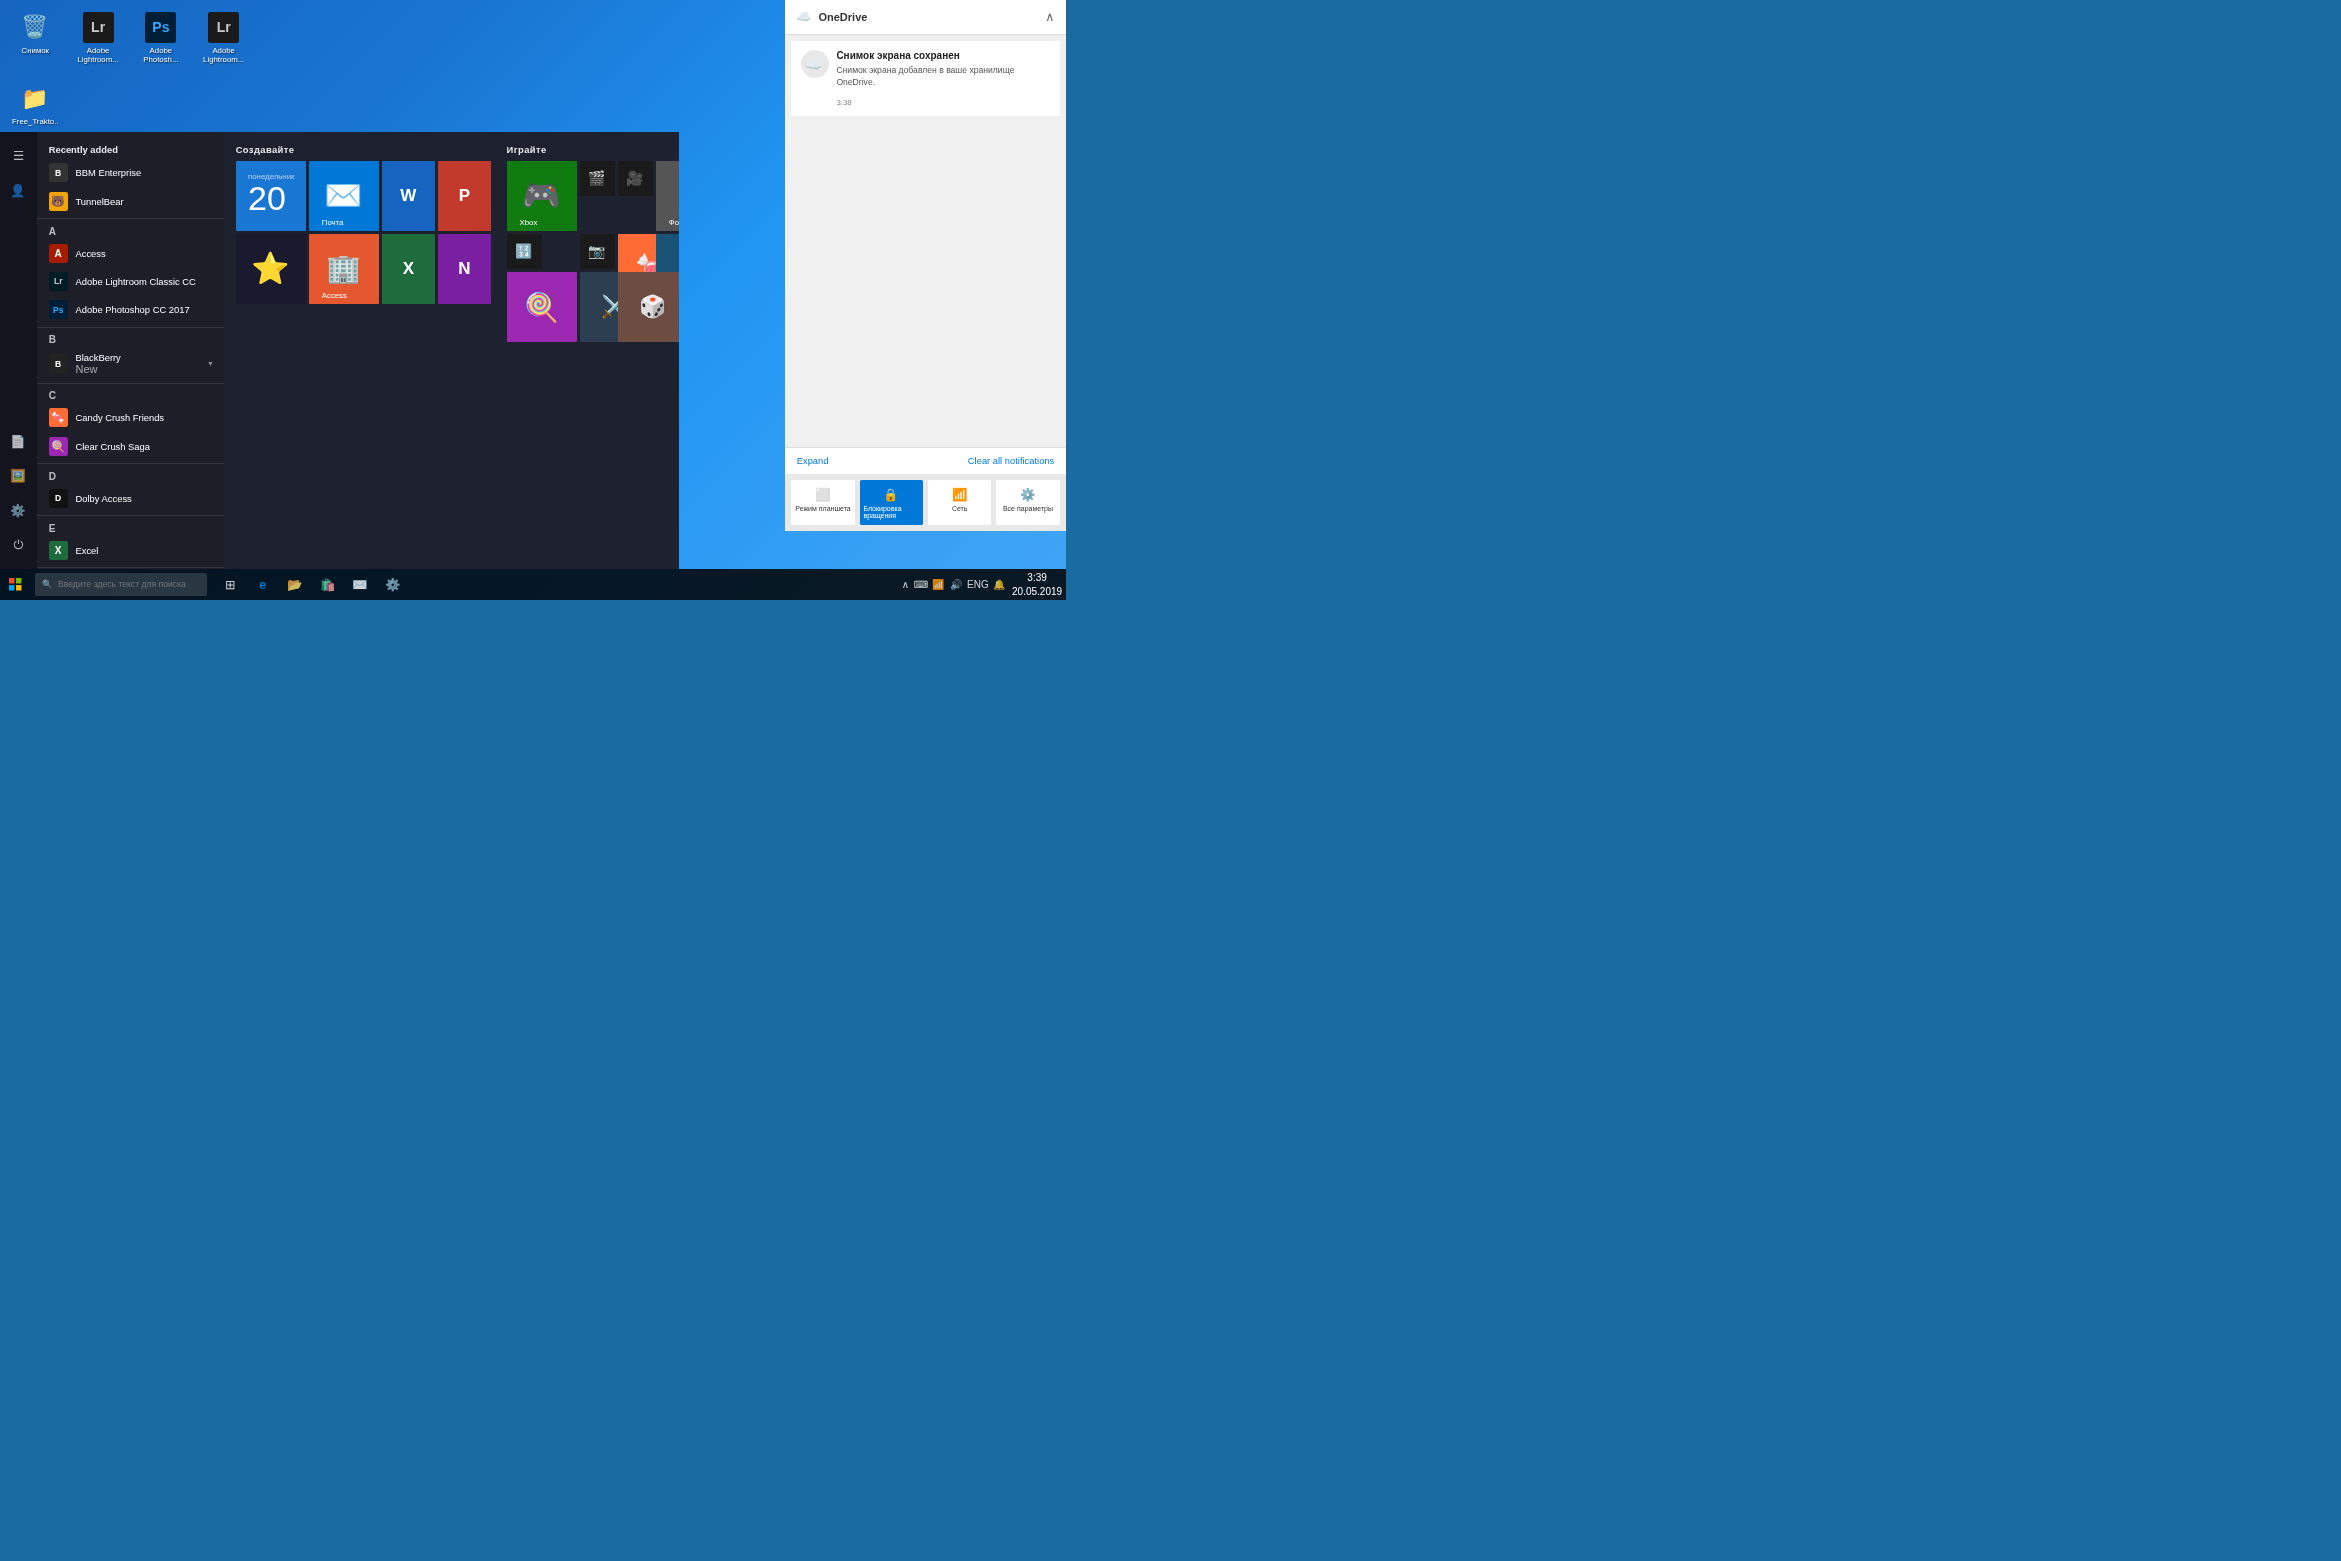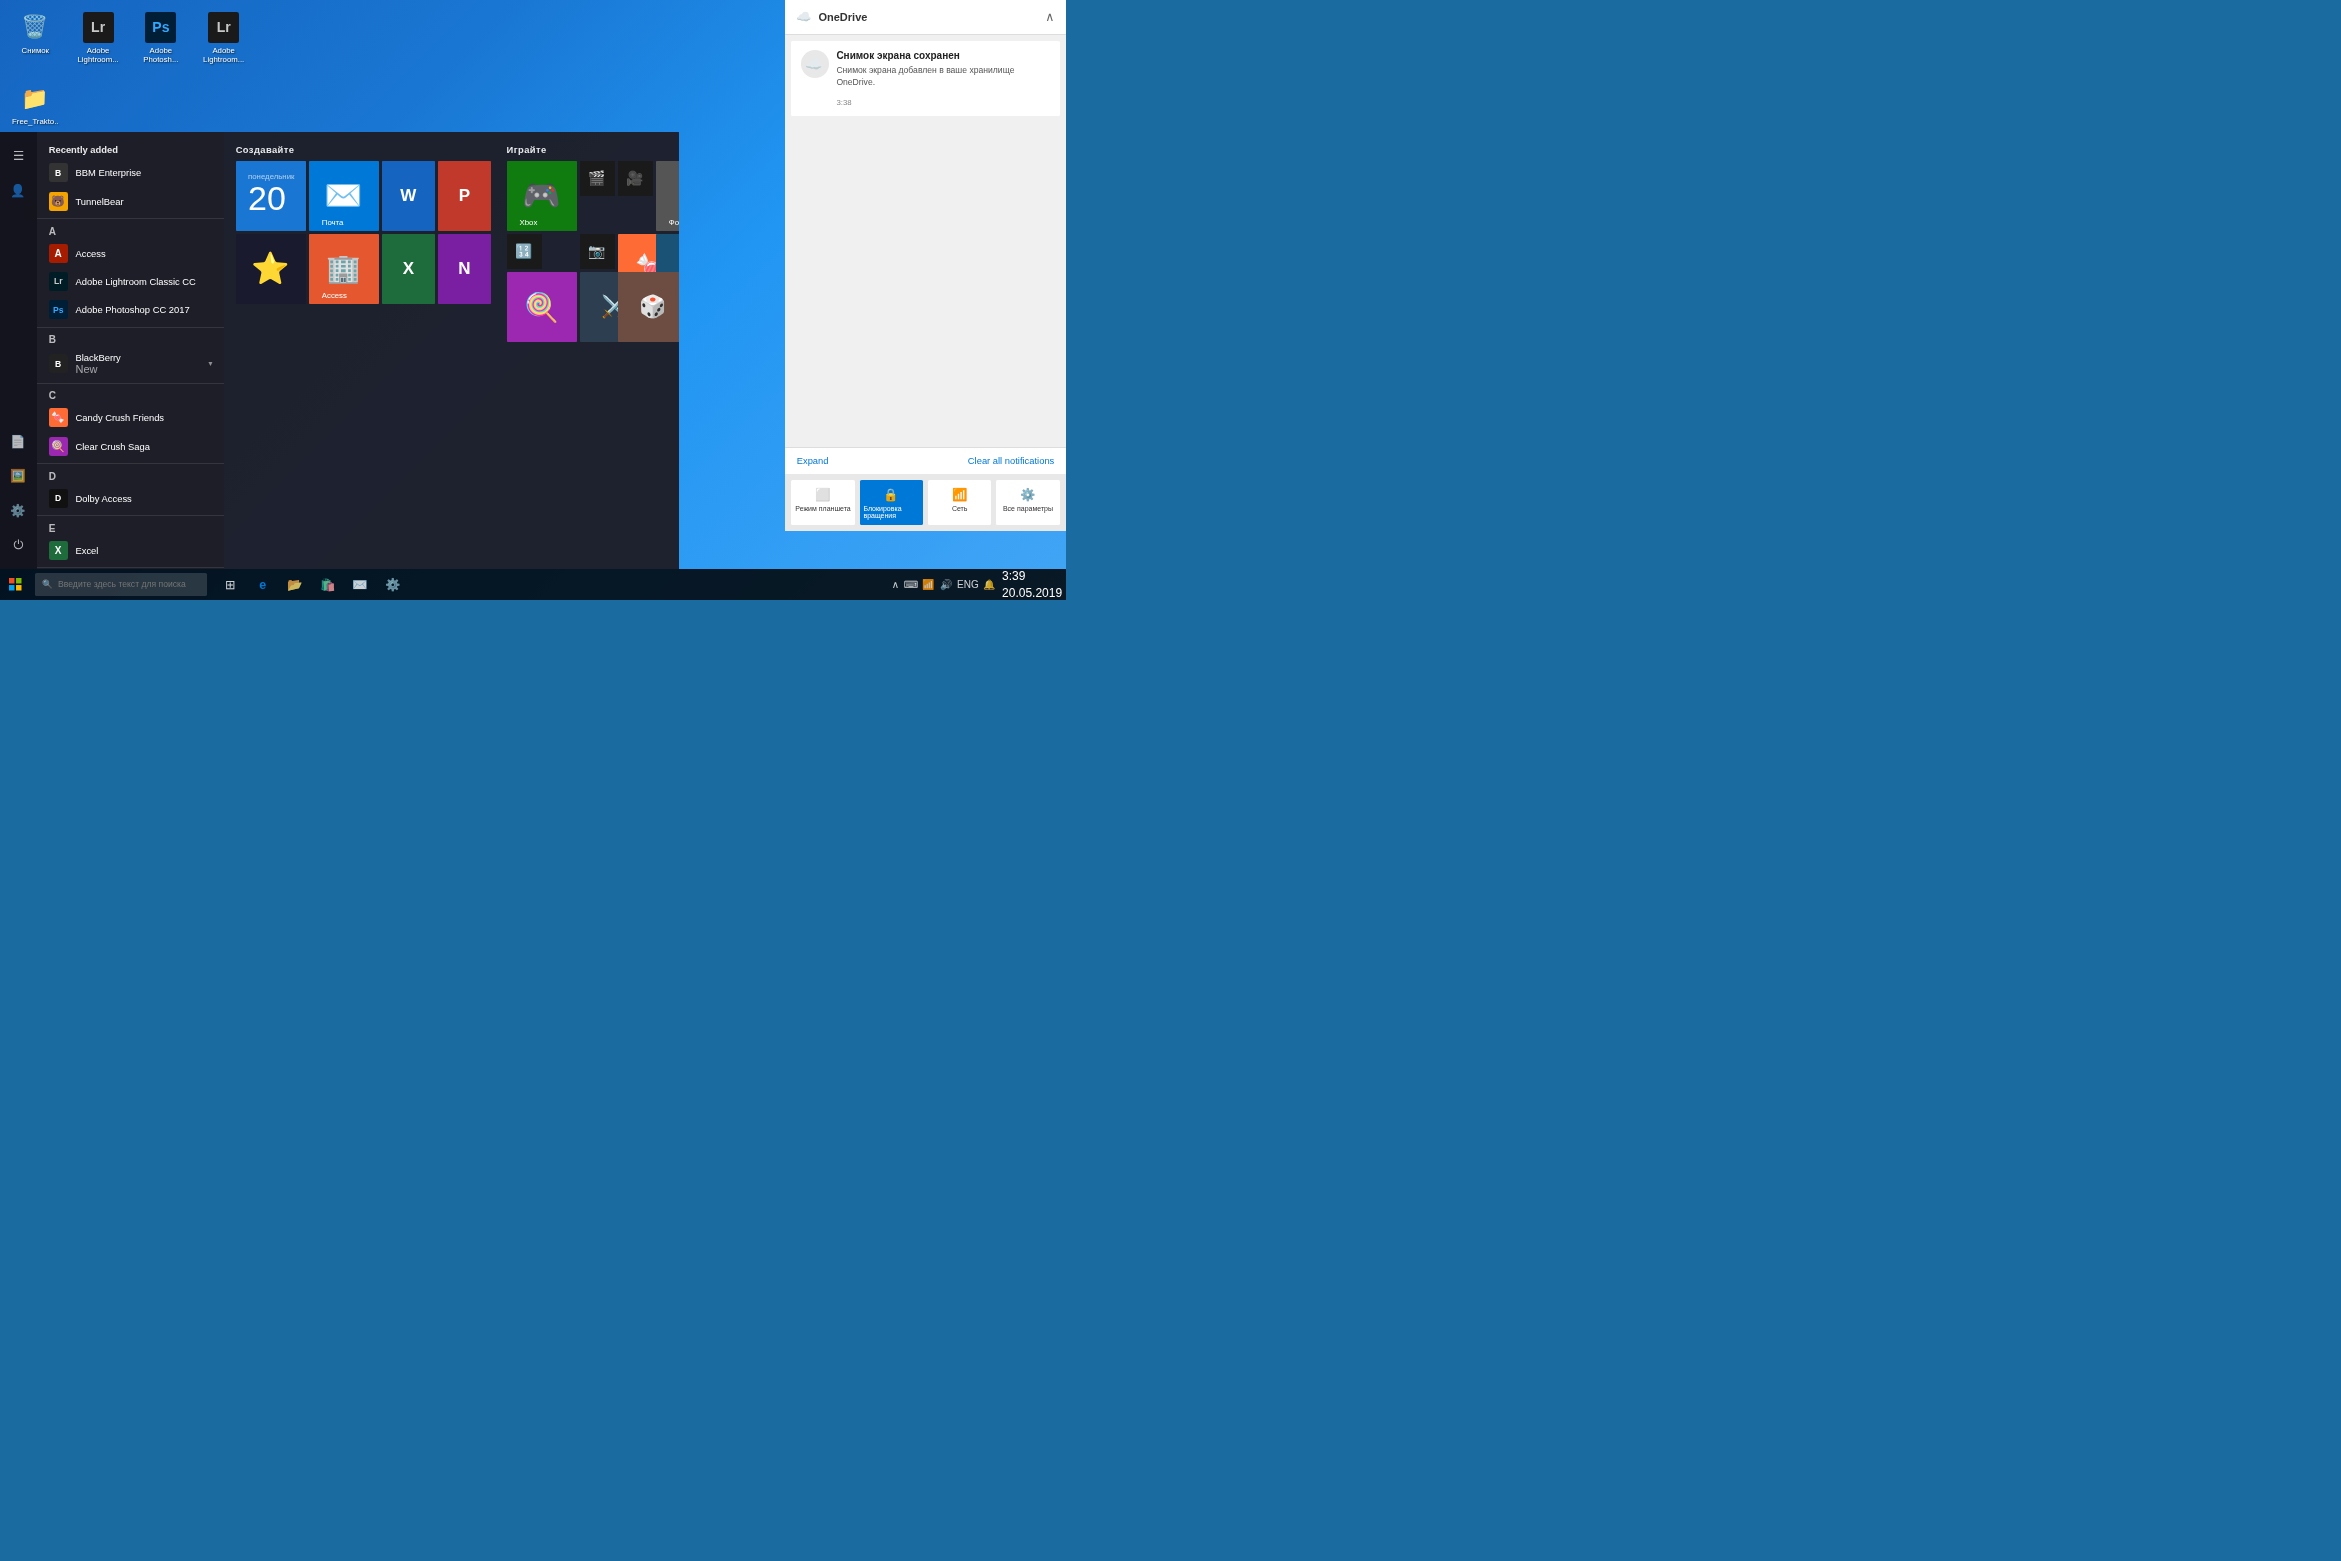--- a/index.html
+++ b/index.html
@@ -132,23 +132,23 @@
       align-items: center;
       gap: 4.7px;
       margin-right: 6.2px;
     }
     .taskbar-sys-icon {
       color: rgba(255,255,255,0.8);
       font-size: 10px;
       cursor: pointer;
     }
     .taskbar-time {
-      text-align: left;
+      text-align: center;
       line-height: 1.4;
-      font-size: 12px;
+      font-size: 10px;
     }
 
     
     .start-menu {
       position: absolute;
       bottom: 31px;
       left: 0;
       width: 679px;
       height: 437px;
       background: rgba(30,30,40,0.97);

